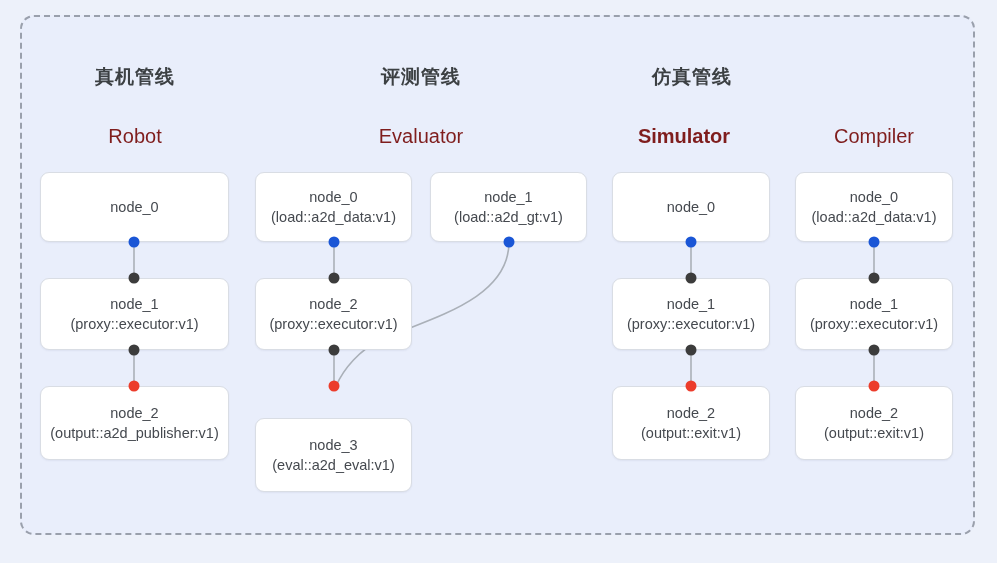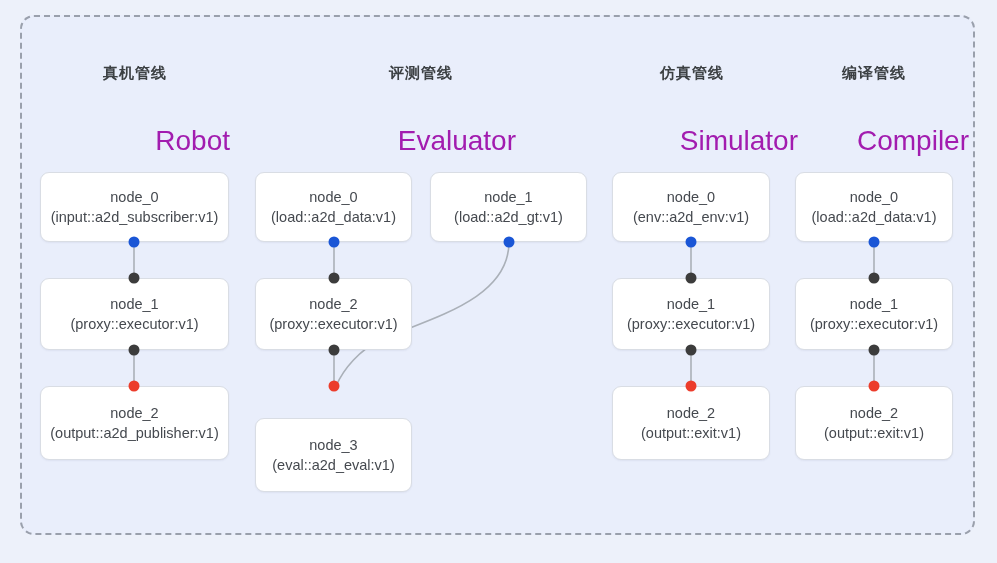--- a/index.html
+++ b/index.html
@@ -16,26 +16,26 @@
     position:absolute;left:20px;top:15px;width:955px;height:520px;
     box-sizing:border-box;
     border:2px dashed #9aa0ac;
     border-radius:14px;
     background:#e9eefb;
   }
 
   
   .col-title{
     position:absolute;text-align:center;
-    font-size:15px;font-weight:bold;color:#3c4043;
+    font-size:19px;font-weight:bold;color:#3c4043;
     letter-spacing:1px;white-space:nowrap;
   }
   .col-sub{
-    position:absolute;text-align:right;
-    font-size:28px;color:#a21caf;white-space:nowrap;
+    position:absolute;text-align:center;
+    font-size:20px;color:#7f1d1d;white-space:nowrap;
   }
 
   
   #edges{position:absolute;left:0;top:0;width:997px;height:563px;}
 
   
   .node{
     position:absolute;box-sizing:border-box;
     background:#ffffff;
     border:1px solid #d9dde4;
@@ -65,44 +65,42 @@
 
   <div class="group-frame"></div>
 
   <div class="col-title" style="left:40px;top:64px;width:190px;">真机管线</div>
   <div class="col-sub" style="left:40px;top:125px;width:190px;">Robot</div>
 
   <div class="col-title" style="left:326px;top:64px;width:190px;font-family:Liberation Mono, monospace;">评测管线</div>
   <div class="col-sub" style="left:326px;top:125px;width:190px;">Evaluator</div>
 
   <div class="col-title" style="left:597px;top:64px;width:190px;font-family:Liberation Serif, serif;">仿真管线</div>
-  <div class="col-sub" style="left:608px;top:125px;width:190px;">Simulator</div>
+  <div class="col-sub" style="left:589px;top:125px;width:190px;font-weight:bold;">Simulator</div>
 
-  <div class="col-title" style="left:779px;top:64px;width:190px;">编译管线</div>
   <div class="col-sub" style="left:779px;top:125px;width:190px;">Compiler</div>
 
   <svg id="edges" viewBox="0 0 997 563">
 
     <line x1="134" y1="242" x2="134" y2="278" stroke="#aab0b8" stroke-width="1.6"></line>
     <line x1="134" y1="350" x2="134" y2="386" stroke="#aab0b8" stroke-width="1.6"></line>
 
     <line x1="334" y1="242" x2="334" y2="278" stroke="#aab0b8" stroke-width="1.6"></line>
     <line x1="334" y1="350" x2="334" y2="386" stroke="#aab0b8" stroke-width="1.6"></line>
     <path d="M509,242 C509,300 430,318 380,340 C360,350 344,368 336,386" fill="none" stroke="#aab0b8" stroke-width="1.6"></path>
 
     <line x1="691" y1="242" x2="691" y2="278" stroke="#aab0b8" stroke-width="1.6"></line>
     <line x1="691" y1="350" x2="691" y2="386" stroke="#aab0b8" stroke-width="1.6"></line>
 
     <line x1="874" y1="242" x2="874" y2="278" stroke="#aab0b8" stroke-width="1.6"></line>
     <line x1="874" y1="350" x2="874" y2="386" stroke="#aab0b8" stroke-width="1.6"></line>
   </svg>
 
   <div class="node" style="left:40px;top:172px;width:189px;height:70px;">
     <div class="nm">node_0</div>
-    <div class="sig">(input::a2d_subscriber:v1)</div>
   </div>
   <div class="node" style="left:40px;top:278px;width:189px;height:72px;">
     <div class="nm">node_1</div>
     <div class="sig">(proxy::executor:v1)</div>
   </div>
   <div class="node" style="left:40px;top:386px;width:189px;height:74px;">
     <div class="nm">node_2</div>
     <div class="sig">(output::a2d_publisher:v1)</div>
   </div>
 
@@ -118,21 +116,20 @@
     <div class="nm">node_2</div>
     <div class="sig">(proxy::executor:v1)</div>
   </div>
   <div class="node" style="left:255px;top:386px;width:157px;height:74px;margin-top:32px;">
     <div class="nm">node_3</div>
     <div class="sig">(eval::a2d_eval:v1)</div>
   </div>
 
   <div class="node" style="left:612px;top:172px;width:158px;height:70px;">
     <div class="nm">node_0</div>
-    <div class="sig">(env::a2d_env:v1)</div>
   </div>
   <div class="node" style="left:612px;top:278px;width:158px;height:72px;">
     <div class="nm">node_1</div>
     <div class="sig">(proxy::executor:v1)</div>
   </div>
   <div class="node" style="left:612px;top:386px;width:158px;height:74px;">
     <div class="nm">node_2</div>
     <div class="sig">(output::exit:v1)</div>
   </div>
 

